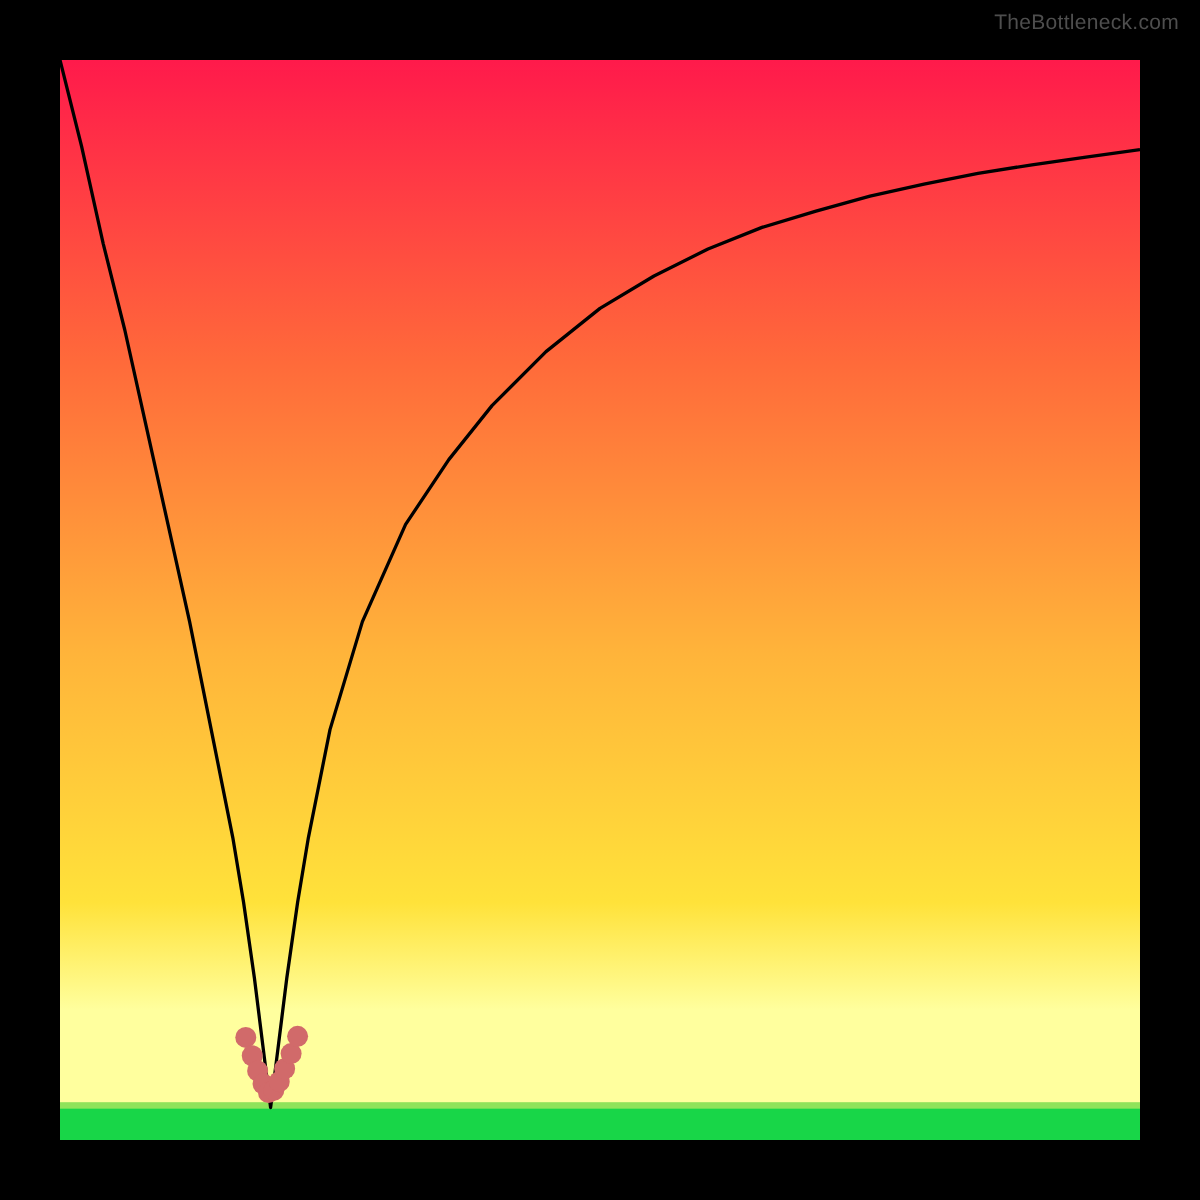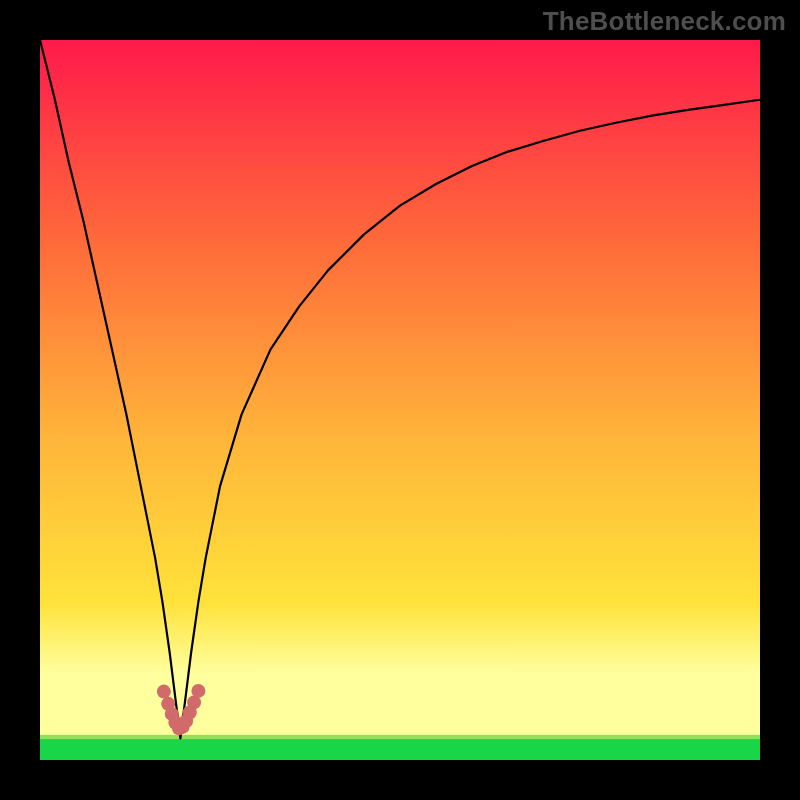--- a/index.html
+++ b/index.html
@@ -1,18 +1,18 @@
 <!DOCTYPE html>
 <html><head>
 <meta charset="utf-8">
 <style>
   html,body{margin:0;padding:0;width:800px;height:800px;overflow:hidden;background:#000;font-family:Arial,Helvetica,sans-serif}
   .frame{position:absolute;left:0;top:0;width:800px;height:800px;background:#000}
   .plot{position:absolute;left:40px;top:40px;width:720px;height:720px}
-  .watermark{position:absolute;top:6px;right:14px;color:#4e4e4e;font-size:26px;font-weight:700;letter-spacing:.2px}
+  .watermark{position:absolute;top:6px;right:14px;color:#4e4e4e;font-size:14px;font-weight:400;letter-spacing:.2px}
   svg{display:block}
 </style>
 </head>
 <body>
 
 <div class="frame">
 
   <div class="watermark">TheBottleneck.com</div>
 
   <div class="plot">

